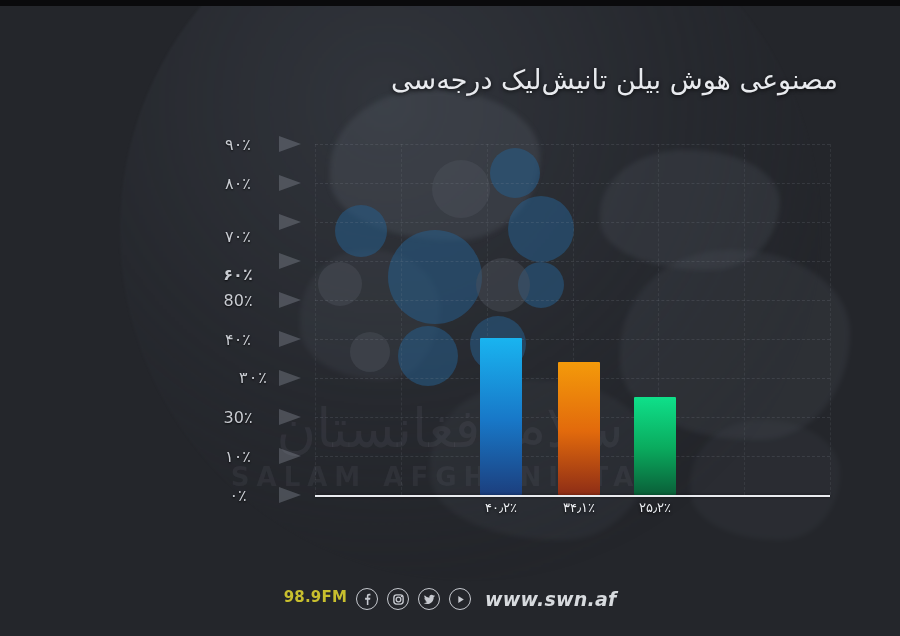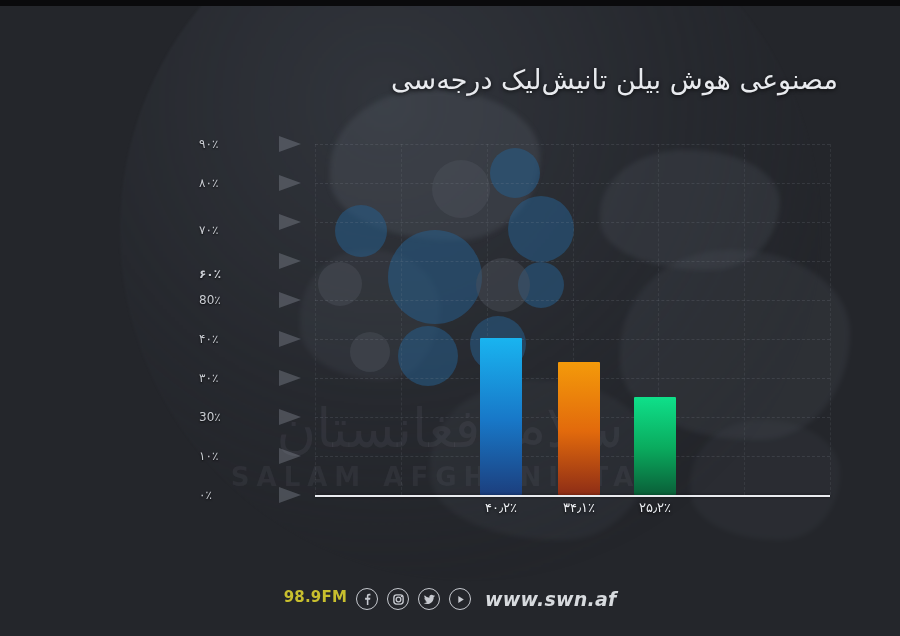--- a/index.html
+++ b/index.html
@@ -105,22 +105,22 @@
   }
   .gridline-v {
     position: absolute;
     top: 0; height: 351px; width: 0;
     border-left: 1px dashed rgba(150,156,166,0.13);
   }
   .ytick {
     position: absolute;
     right: 0;
     width: 78px;
-    text-align: left;
-    font-size: 12px;
+    text-align: center;
+    font-size: 16px;
     color: #c9ccd2;
     direction: rtl;
     transform: translateY(-50%);
     text-shadow: 0 1px 2px rgba(0,0,0,0.8);
   }
   .ytick-arrow {
     position: absolute;
     width: 0; height: 0;
     border-top: 8px solid transparent;
     border-bottom: 8px solid transparent;
@@ -268,29 +268,29 @@
         <div class="gridline-v" style="left: 515px;"></div>
         <div class="bar" style="left: 165px; width: 42px; height: 156.78px; background: linear-gradient(rgb(25, 180, 240) 0%, rgb(24, 120, 200) 52%, rgb(28, 63, 126) 100%);"></div>
         <div class="bar" style="left: 243px; width: 42px; height: 132.99px; background: linear-gradient(rgb(244, 154, 10) 0%, rgb(226, 106, 12) 52%, rgb(142, 45, 22) 100%);"></div>
         <div class="bar" style="left: 319px; width: 42px; height: 98.28px; background: linear-gradient(rgb(15, 224, 138) 0%, rgb(10, 171, 94) 52%, rgb(10, 95, 56) 100%);"></div>
       </div>
     <div id="baseline"></div>
   <div class="ytick" style="top: 144px; left: 199px; position: absolute;">۹۰٪</div>
       <div class="ytick-arrow" style="left: 279px; top: 144px;"></div>
       <div class="ytick" style="top: 183px; left: 199px; position: absolute;">۸۰٪</div>
       <div class="ytick-arrow" style="left: 279px; top: 183px;"></div>
-      <div class="ytick" style="top: 230px; left: 199px; position: absolute;">۷۰٪</div>
+      <div class="ytick" style="top: 236px; left: 199px; position: absolute;">۷۰٪</div>
       <div class="ytick-arrow" style="left: 279px; top: 222px;"></div>
       <div class="ytick" style="top: 274px; left: 199px; position: absolute; font-weight: bold;">۶۰٪</div>
       <div class="ytick-arrow" style="left: 279px; top: 261px;"></div>
       <div class="ytick" style="top: 300px; left: 199px; position: absolute;">80٪</div>
       <div class="ytick-arrow" style="left: 279px; top: 300px;"></div>
       <div class="ytick" style="top: 339px; left: 199px; position: absolute;">۴۰٪</div>
       <div class="ytick-arrow" style="left: 279px; top: 339px;"></div>
-      <div class="ytick" style="top: 378px; left: 199px; position: absolute;">۳۰٪</div>
+      <div class="ytick" style="top: 378px; left: 214px; position: absolute; font-family: Liberation Mono, monospace;">۳۰٪</div>
       <div class="ytick-arrow" style="left: 279px; top: 378px;"></div>
       <div class="ytick" style="top: 417px; left: 199px; position: absolute;">30٪</div>
       <div class="ytick-arrow" style="left: 279px; top: 417px;"></div>
       <div class="ytick" style="top: 456px; left: 199px; position: absolute;">۱۰٪</div>
       <div class="ytick-arrow" style="left: 279px; top: 456px;"></div>
       <div class="ytick" style="top: 495px; left: 199px; position: absolute;">۰٪</div>
       <div class="ytick-arrow" style="left: 279px; top: 495px;"></div>
       <div class="bar-label" style="left: 456px; width: 90px;">۴۰٫۲٪</div>
       <div class="bar-label" style="left: 534px; width: 90px;">۳۴٫۱٪</div>
       <div class="bar-label" style="left: 610px; width: 90px;">۲۵٫۲٪</div>

